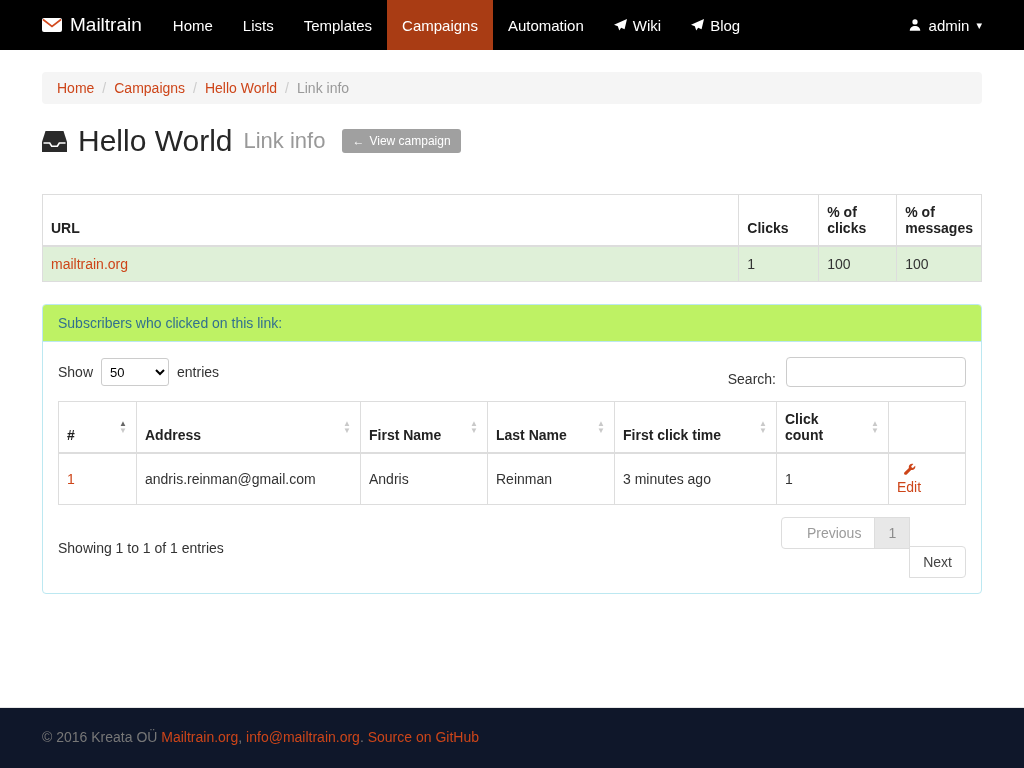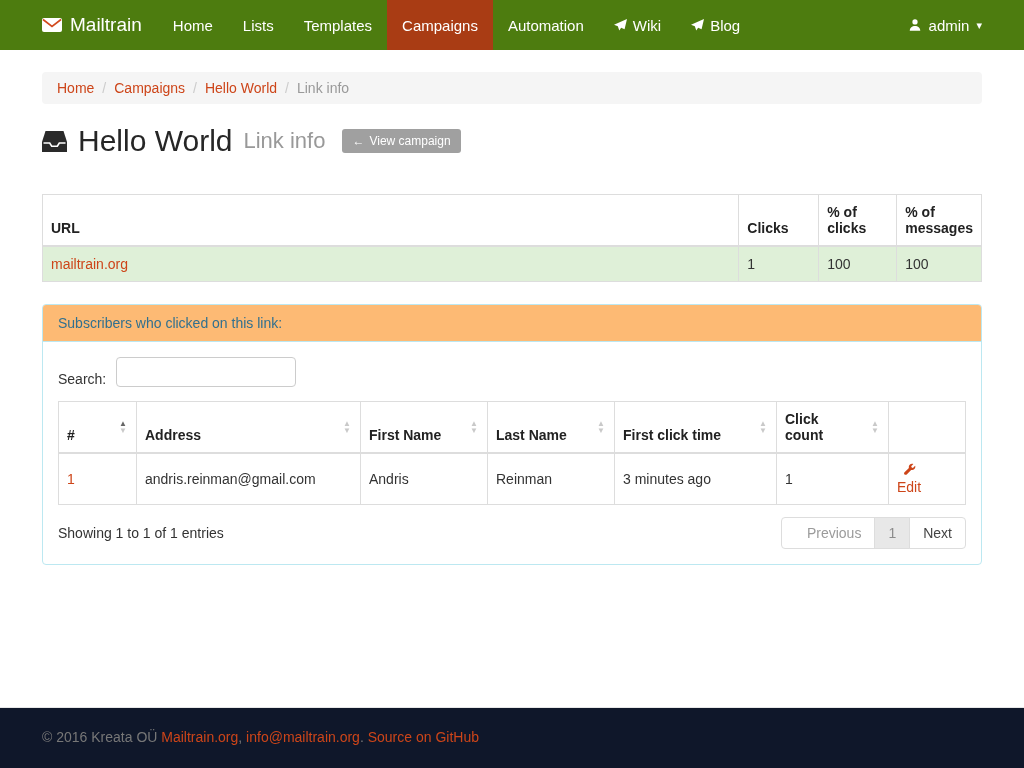--- a/index.html
+++ b/index.html
@@ -9,21 +9,21 @@
     font-size: 14px;
     color: #333;
     background: #fff;
     display: flex;
     flex-direction: column;
   }
   a { cursor: pointer; }
   .container { width: 970px; margin: 0 auto; padding: 0 15px; }
 
   
-  .navbar { background: #4d7c0f; height: 50px; flex-shrink: 0; }
+  .navbar { background: #000000; height: 50px; flex-shrink: 0; }
   .navbar .container { display: flex; align-items: stretch; height: 50px; }
   .brand { display: flex; align-items: center; gap: 8px; color: #fff; font-size: 19px; text-decoration: none; padding-right: 16px; }
   .nav { display: flex; list-style: none; margin: 0; padding: 0; }
   .nav li { display: flex; align-items: center; gap: 6px; padding: 0 15px; color: #fff; font-size: 15px; cursor: pointer; }
   .nav li.active { background: #a93c14; }
   .nav-right { margin-left: auto; display: flex; align-items: center; gap: 7px; color: #fff; font-size: 15px; cursor: pointer; }
   .caret-glyph { font-size: 11px; line-height: 1; }
 
   
   .breadcrumb { list-style: none; background: #f5f5f5; border-radius: 4px; padding: 8px 15px; margin: 22px 0 20px; display: flex; font-size: 14px; }
@@ -44,21 +44,21 @@
   .table thead th { vertical-align: bottom; border-bottom-width: 2px; font-weight: bold; color: #222; }
   .links-table thead th { height: 48px; }
   .links-table tbody tr { background: #dff0d8; }
   .links-table a { color: #cd4519; text-decoration: none; }
   .col-clicks { width: 80px; }
   .col-pct-clicks { width: 78px; }
   .col-pct-msgs { width: 84px; }
 
   
   .panel { border: 1px solid #bce8f1; border-radius: 4px; margin: 22px 0 20px; }
-  .panel-heading { background: #fdba74; color: #31708f; padding: 10px 15px; border-bottom: 1px solid #bce8f1; border-radius: 3px 3px 0 0; }
+  .panel-heading { background: #bef264; color: #31708f; padding: 10px 15px; border-bottom: 1px solid #bce8f1; border-radius: 3px 3px 0 0; }
   .panel-body { padding: 15px; }
 
   .dt-controls { display: flex; justify-content: space-between; align-items: center; margin-bottom: 14px; }
   .dt-length { display: flex; align-items: center; gap: 8px; }
   .dt-length select { height: 28px; width: 68px; border: 1px solid #ccc; border-radius: 3px; background: #fff; font-size: 13px; padding: 2px 4px; font-family: inherit; }
   .dt-search { display: flex; align-items: flex-end; gap: 10px; }
   .dt-search input { height: 30px; width: 180px; border: 1px solid #ccc; border-radius: 4px; padding: 4px 8px; font-size: 14px; font-family: inherit; }
 
   .subscribers-table thead th { position: relative; padding-right: 28px; cursor: pointer; }
   .col-index { width: 78px; }
@@ -71,21 +71,21 @@
   .sort-icon i { font-style: normal; font-size: 8px; line-height: 7px; color: #c9c9c9; }
   th.sorted .sort-icon .up { color: #666; }
   .index-cell { color: #cd4519; }
   .edit-link { color: #cd4519; text-decoration: none; display: inline-flex; align-items: center; gap: 3px; flex-direction: column; }
 
   .dt-footer { display: flex; justify-content: space-between; align-items: center; margin-top: 12px; }
   .dt-info { color: #333; }
   .pagination { display: flex; list-style: none; margin: 0; padding: 0; }
   .pagination li a { display: block; padding: 7px 13px; border: 1px solid #ddd; margin-left: -1px; color: #444; text-decoration: none; background: #fff; font-size: 14px; }
   .pagination li:first-child a { border-radius: 4px 0 0 4px; margin-left: 0; }
-  .pagination li:last-child a { border-radius: 0 4px 4px 0; }
+  .pagination li:last-child a { border-radius: 0 4px 4px 0; margin-top: 29px; }
   .pagination li.disabled a { color: #9b9b9b; cursor: default; padding-left: 25px; }
   .pagination li.active a { background: #e8e8e8; color: #8c8c8c; }
 
   
   .main { flex: 1 0 auto; }
   footer { background: #0f172a; border-top: 1px solid #e7e7e7; padding: 21px 0 23px; color: #777; margin-top: auto; flex-shrink: 0; }
   footer a { color: #cd4519; text-decoration: none; }
 </style>
 </head>
 <body>
@@ -195,20 +195,27 @@
           <td>100</td>
         </tr>
       </tbody>
     </table>
 
     <div class="panel">
       <div class="panel-heading">Subscribers who clicked on this link:</div>
       <div class="panel-body">
 
         <div class="dt-controls">
+          <div class="dt-length">
+            <span>Show</span>
+            <select>
+              <option>50</option>
+            </select>
+            <span>entries</span>
+          </div>
           <div class="dt-search">
             <span>Search:</span>
             <input type="text" style="">
           </div>
         </div>
 
         <table class="table subscribers-table">
           <thead>
             <tr>
               <th class="col-index sorted">

